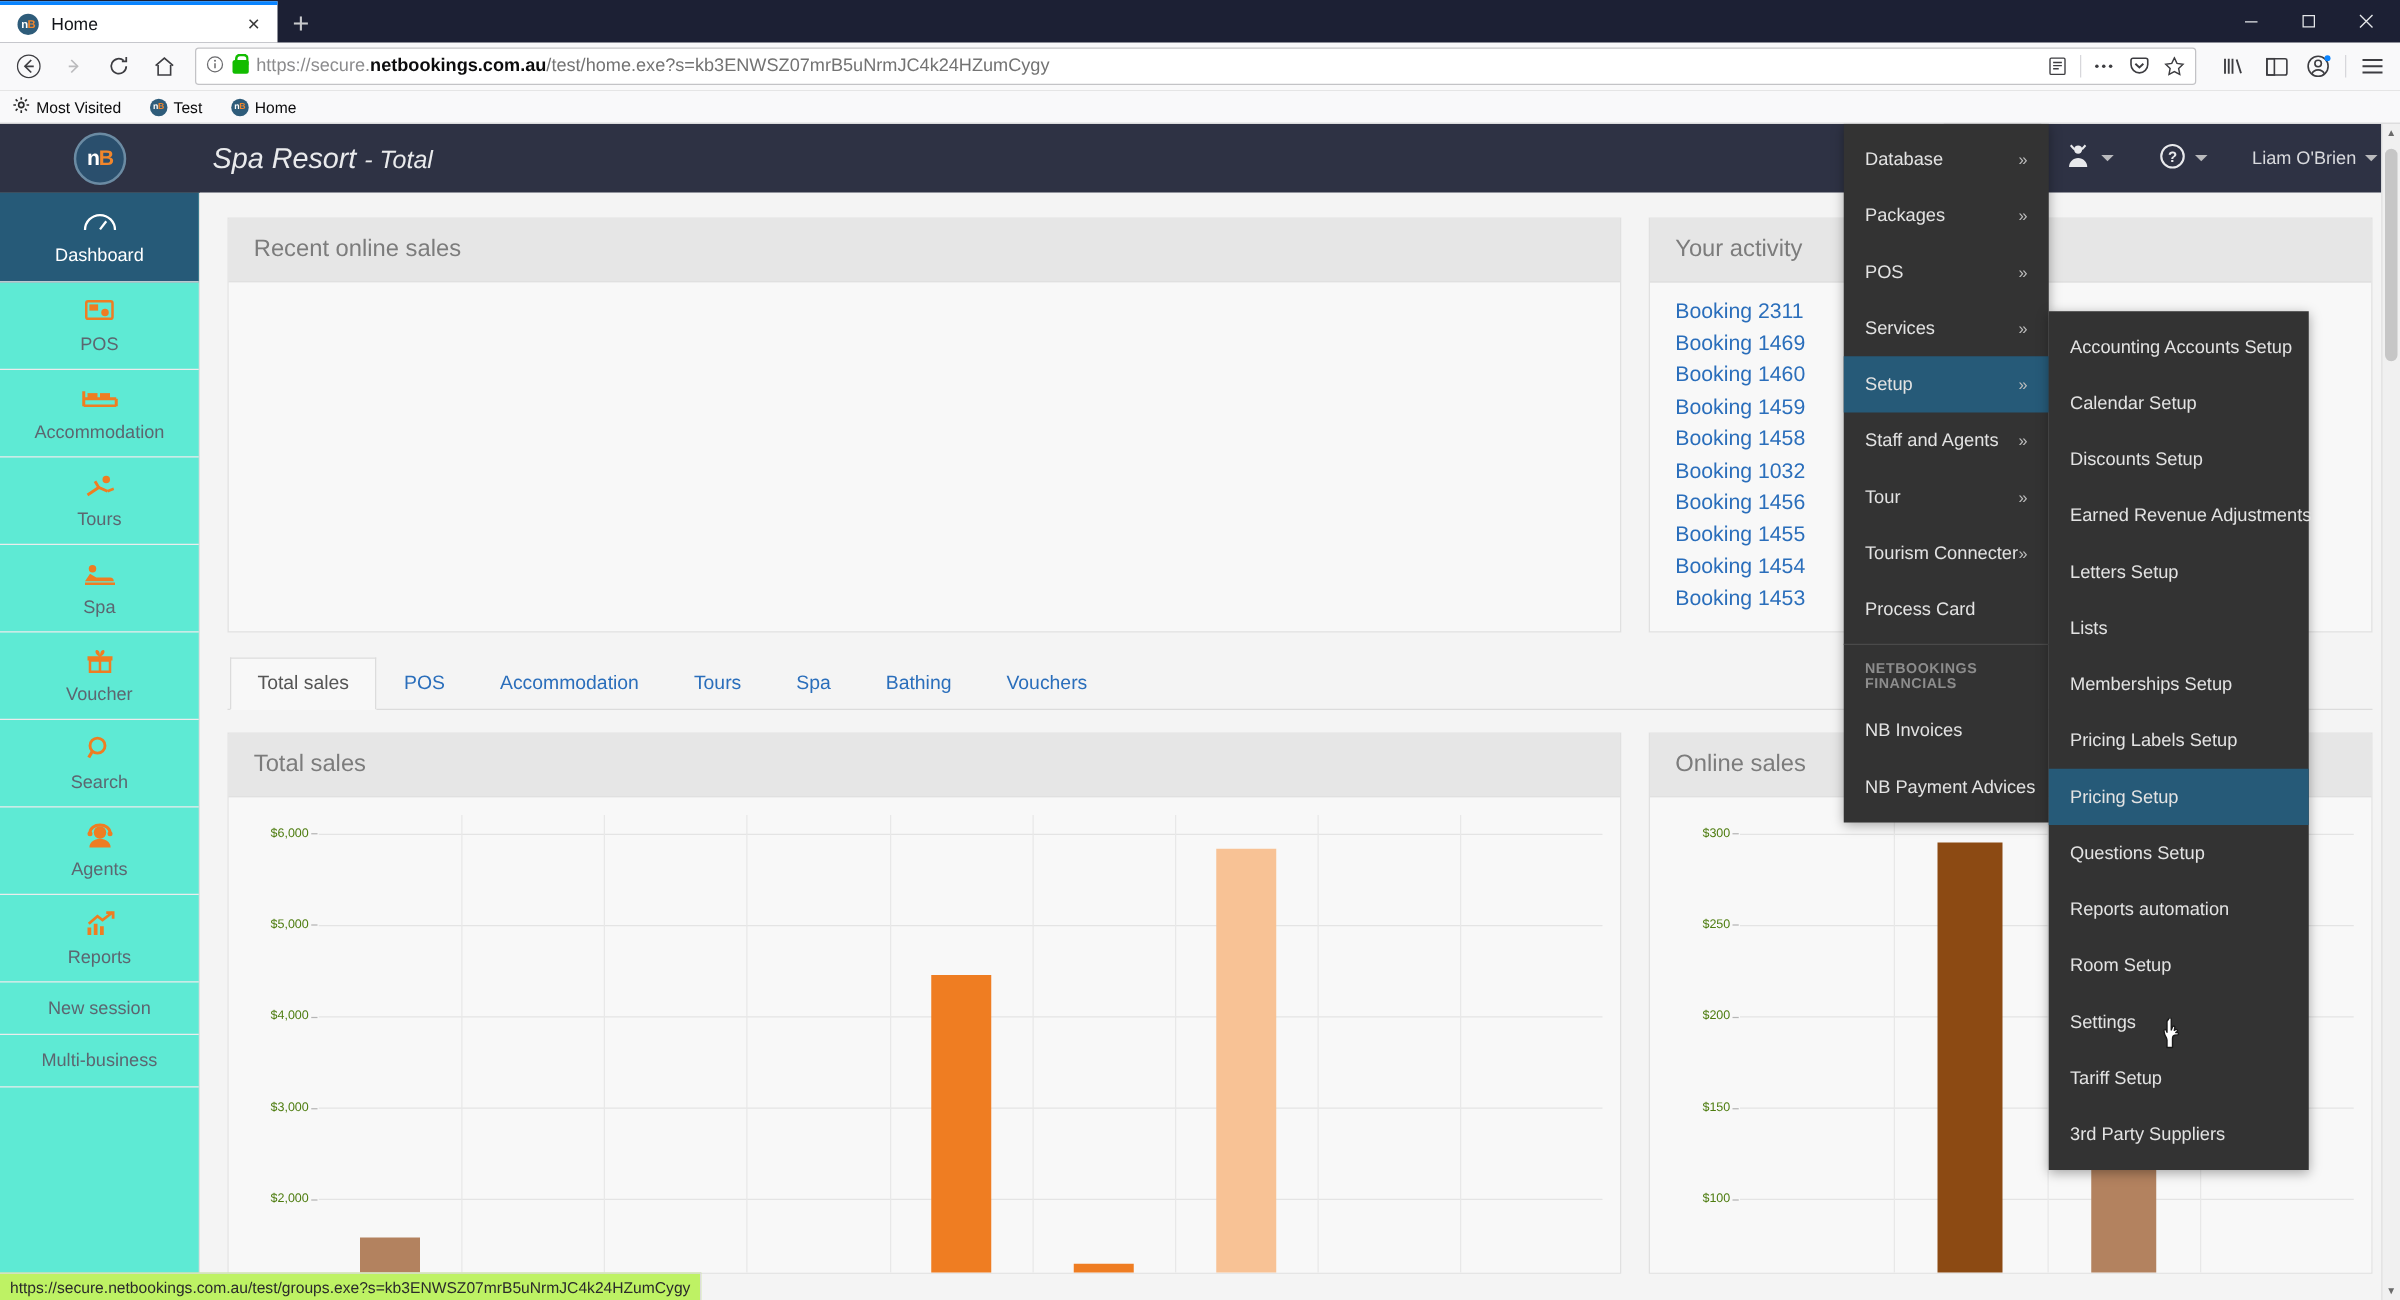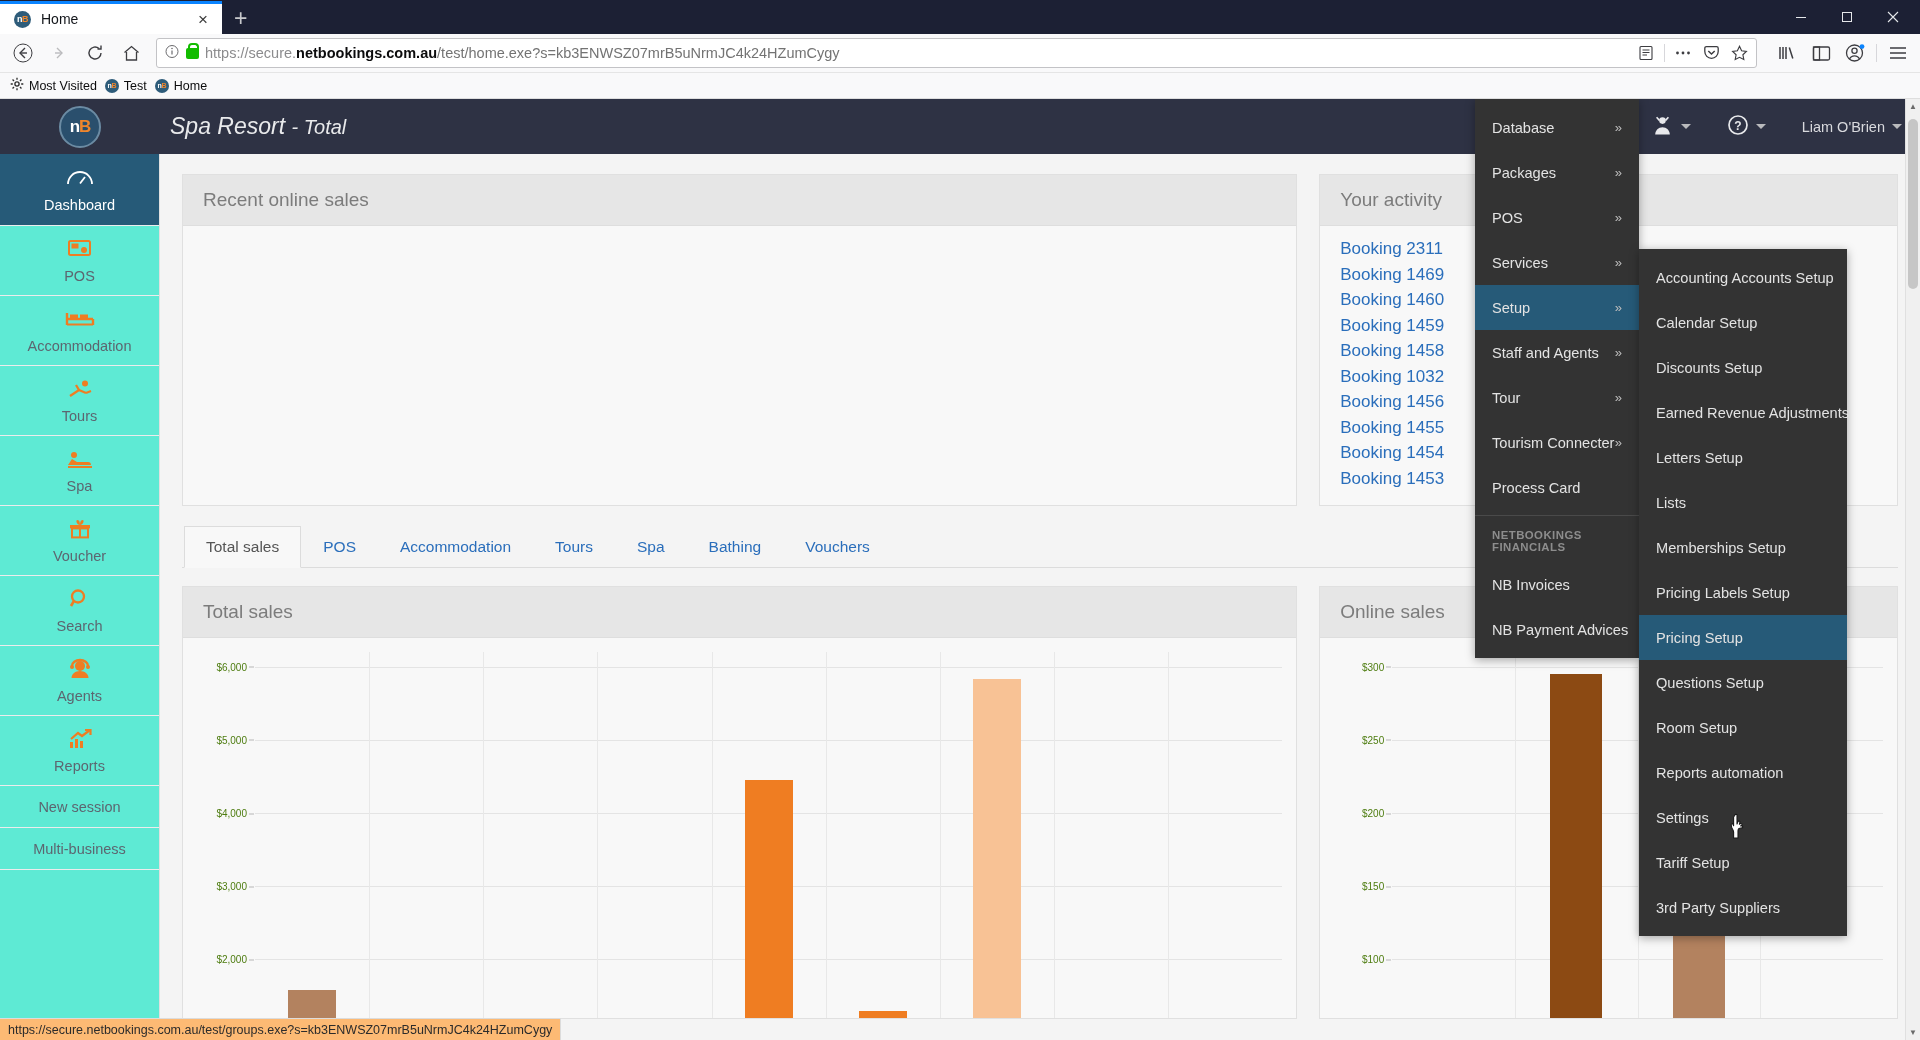--- a/index.html
+++ b/index.html
@@ -70,21 +70,21 @@
   .url-right { display: flex; align-items: center; gap: 2px; }
   .url-btn { width: 26px; height: 26px; display:flex; align-items:center;
     justify-content:center; color:#3d3d41; }
   .url-sep { width:1px; height:18px; background:#d7d7db; margin: 0 3px; }
 
   .toolbar-end { display:flex; align-items:center; gap:2px; padding-left:6px; }
   .toolbar-end .url-btn { width: 32px; height: 32px; }
 
   .bookmarks {
     height: 26px; background: #f9f9fa; display: flex; align-items: center;
-    padding: 0 10px; gap: 8px; border-bottom: 1px solid #dedede;
+    padding: 0 10px; gap: 23px; border-bottom: 1px solid #dedede;
   }
   .bm { display: flex; align-items: center; gap: 5px; font-size: 12.5px; color: #0c0c0d; }
   .bm-fav {
     width: 14px; height: 14px; border-radius: 50%; background: #2e5c7a;
     display:flex; align-items:center; justify-content:center;
     font-size: 7px; font-weight:bold; color:#fff; letter-spacing:-0.3px;
   }
   .bm-fav .b { color:#f0862c; }
 
   
@@ -184,21 +184,21 @@
     font-size: 10px; color: #4d7c0f; white-space: nowrap;
   }
   .ytick::after {
     content:""; position:absolute; left: calc(100% + 2px); top: 50%;
     width: 5px; height:1px; background:#b5b5b5;
   }
   .bar { position: absolute; bottom: 0; }
 
   .statusbar {
     position: absolute; left: 0; bottom: 0; height: 22px;
-    background: #fdba74; border: 1px solid #dcdcdc; border-left: none;
+    background: #bef264; border: 1px solid #dcdcdc; border-left: none;
     border-bottom: none; padding: 0 8px; display: flex; align-items: center;
     font-size: 12.5px; color: #2b2b2b; max-width: 70%; white-space: nowrap;
     z-index: 60;
   }
 
   
   .menu {
     position: absolute; background: #333333; z-index: 80;
     box-shadow: 0 2px 9px rgba(0,0,0,.34); padding: 6px 0;
   }
@@ -683,22 +683,22 @@
       <div class="mi">Accounting Accounts Setup</div>
       <div class="mi">Calendar Setup</div>
       <div class="mi">Discounts Setup</div>
       <div class="mi">Earned Revenue Adjustments</div>
       <div class="mi">Letters Setup</div>
       <div class="mi">Lists</div>
       <div class="mi">Memberships Setup</div>
       <div class="mi">Pricing Labels Setup</div>
       <div class="mi sel">Pricing Setup</div>
       <div class="mi">Questions Setup</div>
+      <div class="mi">Reports automation</div>
       <div class="mi">Room Setup</div>
-      <div class="mi">Reports automation</div>
       <div class="mi">Settings</div>
       <div class="mi">Tariff Setup</div>
       <div class="mi">3rd Party Suppliers</div>
     </div>
 
     <div class="cursor" style="left:1729px; top:714px;">
       <svg width="22" height="28" viewBox="0 0 22 28">
         <path d="M6 2 C6 1 8 1 8 2 L8 11 L9 8.5 C9.3 7.5 11.2 8 10.9 9 L10.4 11.3 L11.6 10.6 C12.5 10.1 13.6 11.6 12.7 12.2 L11.6 13 L13 13 C14 13 14 14.8 13 14.9 L10.8 15.2 C9.5 15.4 9 16.5 9 18 L9 25 L4.6 25 L4.6 19 C4.6 17 3 16 2.6 14 L2.2 11.8 C2 10.6 3.6 10.2 4 11.3 L4.6 12.8 L4.6 4 Z" fill="#ffffff" stroke="#1a1a1a" stroke-width="1.1" stroke-linejoin="round"></path>
       </svg>
     </div>

